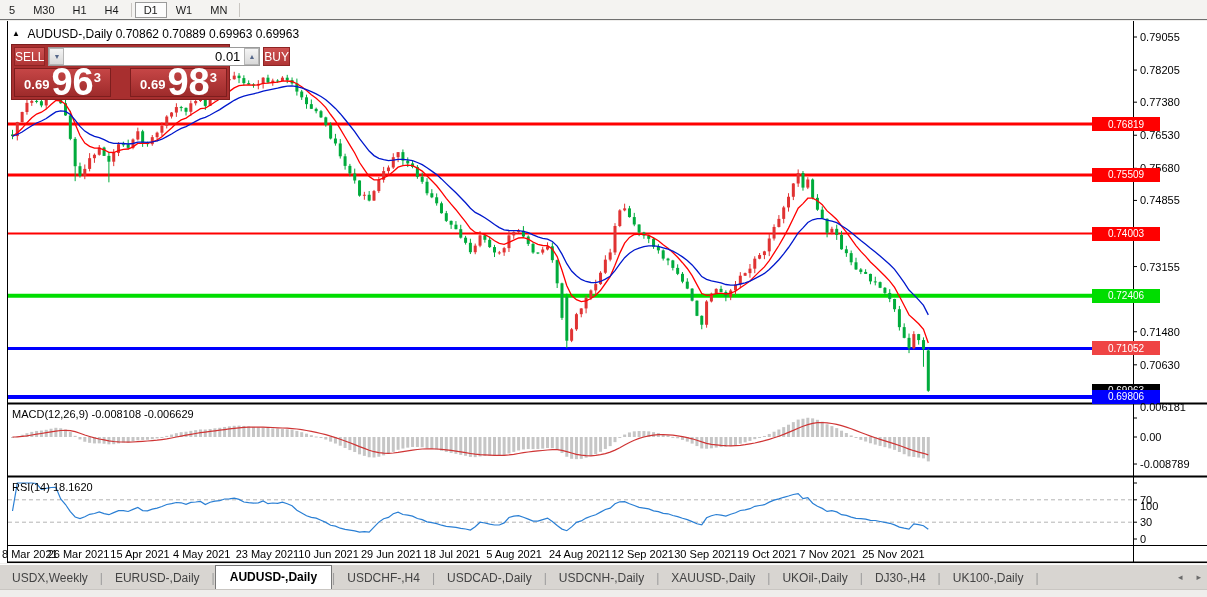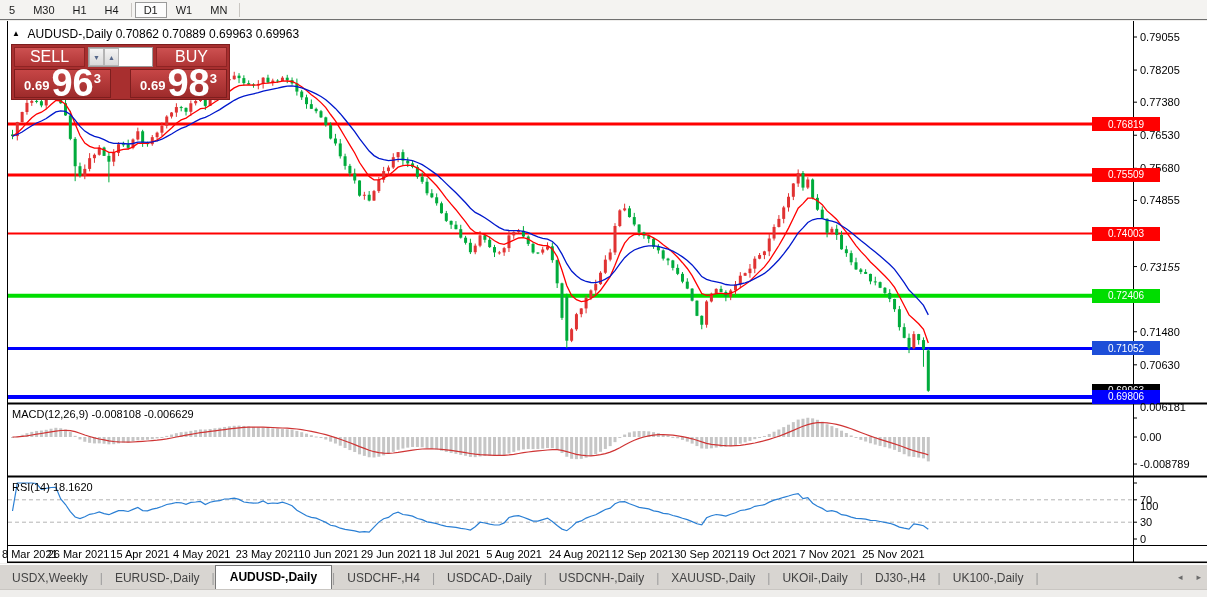--- a/index.html
+++ b/index.html
@@ -18,21 +18,21 @@
 .chart-window{position:absolute;left:0;top:21px;width:1196px;height:542px;background:#fff}
 .chart-window svg{position:absolute;left:0;top:0}
 .chart-title{position:absolute;left:12px;top:6px;font-size:12px;color:#000;white-space:nowrap}
 .chart-title .arr{font-size:8px;vertical-align:2px;margin-right:5px}
 
 
 .trade-panel{position:absolute;left:11px;top:23px;width:219px;height:56px;background:#a82f2f;
   border:1px solid #7d1e1e;padding:2px;display:flex;flex-direction:column;gap:2px}
 .tp-row1{display:flex;gap:3px;height:21px}
 .btn-red{background:linear-gradient(#cd5151,#b03535);border:1px solid #8e2424;color:#fff;
-  font-size:16px;display:flex;align-items:center;justify-content:center;width:71px}
+  font-size:12px;display:flex;align-items:center;justify-content:center;width:71px}
 .vol-box{flex:1;display:flex;border:1px solid #9a9a9a;background:#fff}
 .spin-btn{width:15px;background:linear-gradient(#f4f4f4,#d9d9d9);border:1px solid #b5b5b5;
   color:#55678a;font-size:7px;display:flex;align-items:center;justify-content:center}
 .vol-input{flex:1;border:none;outline:none;text-align:right;font-size:13px;padding-right:4px;
   font-family:"Liberation Sans",sans-serif;color:#000;min-width:0}
 .tp-row2{display:flex;gap:19px;flex:1}
 .price-tile{flex:1;background:linear-gradient(#c64646,#9e2b2b);border:1px solid #7d1e1e;color:#fff;
   display:flex;align-items:flex-end;justify-content:center;padding-bottom:1px}
 .pt-small{font-size:13px;font-weight:bold;margin:0 2px 3px 0}
 .pt-big{font-size:38px;font-weight:bold;line-height:26px}
@@ -698,20 +698,21 @@
       <span class="arr">▲</span>
       <span>AUDUSD-,Daily</span>
       <span>0.70862 0.70889 0.69963 0.69963</span>
     </div>
 
     <div class="trade-panel">
       <div class="tp-row1">
         <div class="btn-red">SELL</div>
         <div class="vol-box">
           <div class="spin-btn">▼</div>
+          <input class="vol-input" value="0.01" style="">
           <div class="spin-btn">▲</div>
         </div>
         <div class="btn-red">BUY</div>
       </div>
       <div class="tp-row2">
         <div class="price-tile">
           <span class="pt-small">0.69</span>
           <span class="pt-big">96</span>
           <span class="pt-sup">3</span>
         </div>
@@ -726,29 +727,29 @@
     <div class="ind-label" style="top:387px">MACD(12,26,9) -0.008108 -0.006629</div>
     <div class="ind-label" style="top:460px">RSI(14) 18.1620</div>
 
     <div id="axis-overlays">
         <div class="tick-label" style="top: 10px;">0.79055</div>
         <div class="tick-label" style="top: 43.0739px;">0.78205</div>
         <div class="tick-label" style="top: 75.1751px;">0.77380</div>
         <div class="tick-label" style="top: 108.249px;">0.76530</div>
         <div class="tick-label" style="top: 141.323px;">0.75680</div>
         <div class="tick-label" style="top: 173.424px;">0.74855</div>
-        <div class="tick-label" style="top: 239.572px; font-style: italic;">0.73155</div>
+        <div class="tick-label" style="top: 239.572px;">0.73155</div>
         <div class="tick-label" style="top: 304.747px;">0.71480</div>
         <div class="tick-label" style="top: 337.821px; text-align: right;">0.70630</div>
         <div class="hline-label" style="top: 362.774px; background: rgb(0, 0, 0); color: rgb(255, 255, 255);">0.69963</div>
         <div class="hline-label" style="top: 96.0039px; background: rgb(255, 0, 0); color: rgb(255, 255, 255);">0.76819</div>
         <div class="hline-label" style="top: 146.977px; background: rgb(255, 0, 0); color: rgb(255, 255, 255);">0.75509</div>
         <div class="hline-label" style="top: 205.576px; background: rgb(255, 0, 0); color: rgb(255, 255, 255);">0.74003</div>
         <div class="hline-label" style="top: 267.716px; background: rgb(0, 221, 0); color: rgb(255, 255, 255);">0.72406</div>
-        <div class="hline-label" style="top: 320.401px; background: #1d4ed8; color: rgb(255, 255, 255); text-align: right;">0.71052</div>
+        <div class="hline-label" style="top: 320.401px; background: #ef4444; color: rgb(255, 255, 255); text-align: right;">0.71052</div>
         <div class="hline-label" style="top: 368.883px; background: rgb(0, 0, 255); color: rgb(255, 255, 255);">0.69806</div>
         <div class="tick-label" style="top: 380px;">0.006181</div>
         <div class="tick-label" style="top: 410px;">0.00</div>
         <div class="tick-label" style="top: 437.017px;">-0.008789</div>
         <div class="tick-label" style="top: 479px;">100</div>
         <div class="tick-label" style="top: 472.8px;">70</div>
         <div class="tick-label" style="top: 495.2px;">30</div>
         <div class="tick-label" style="top: 512px;">0</div>
       </div>
     <div id="date-overlays">

